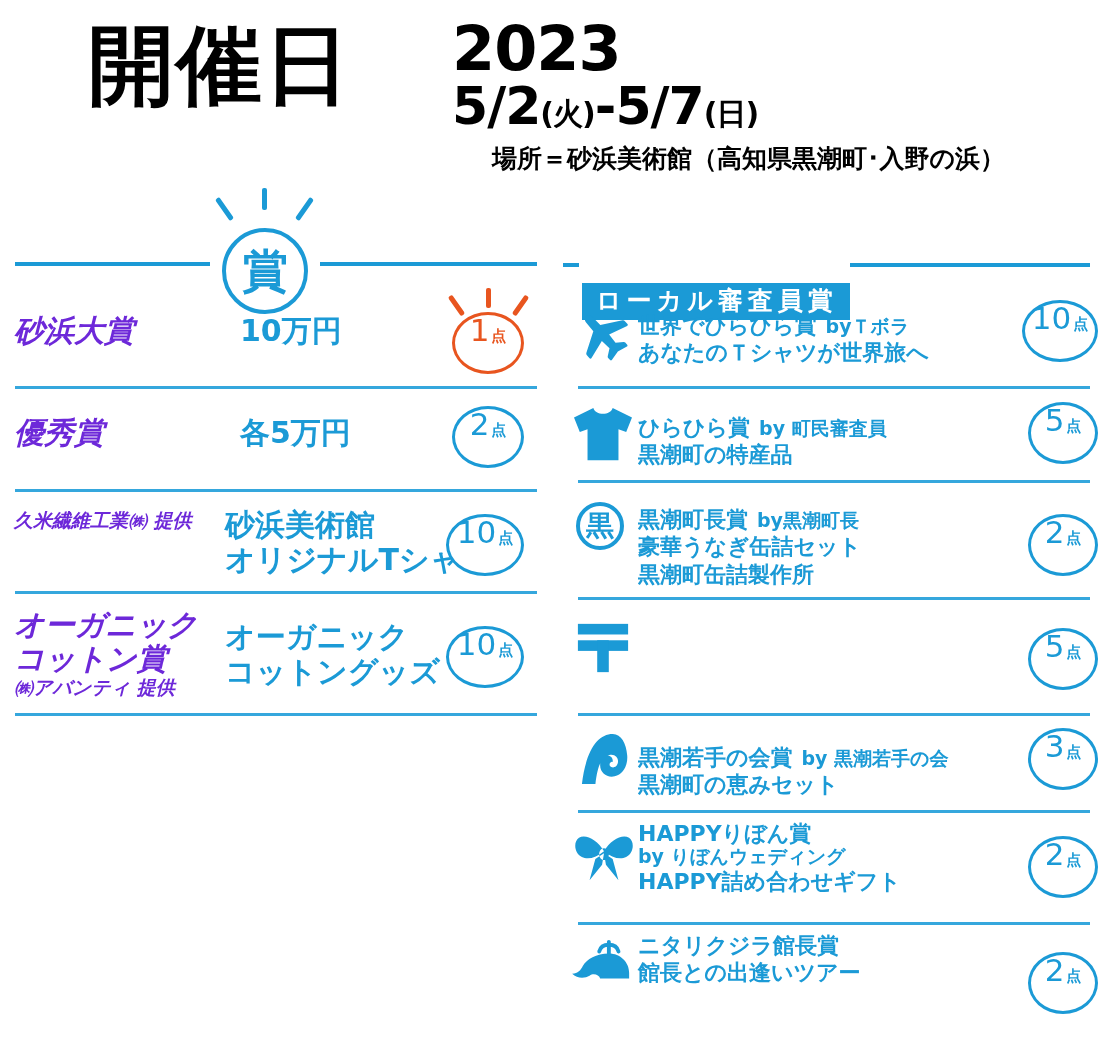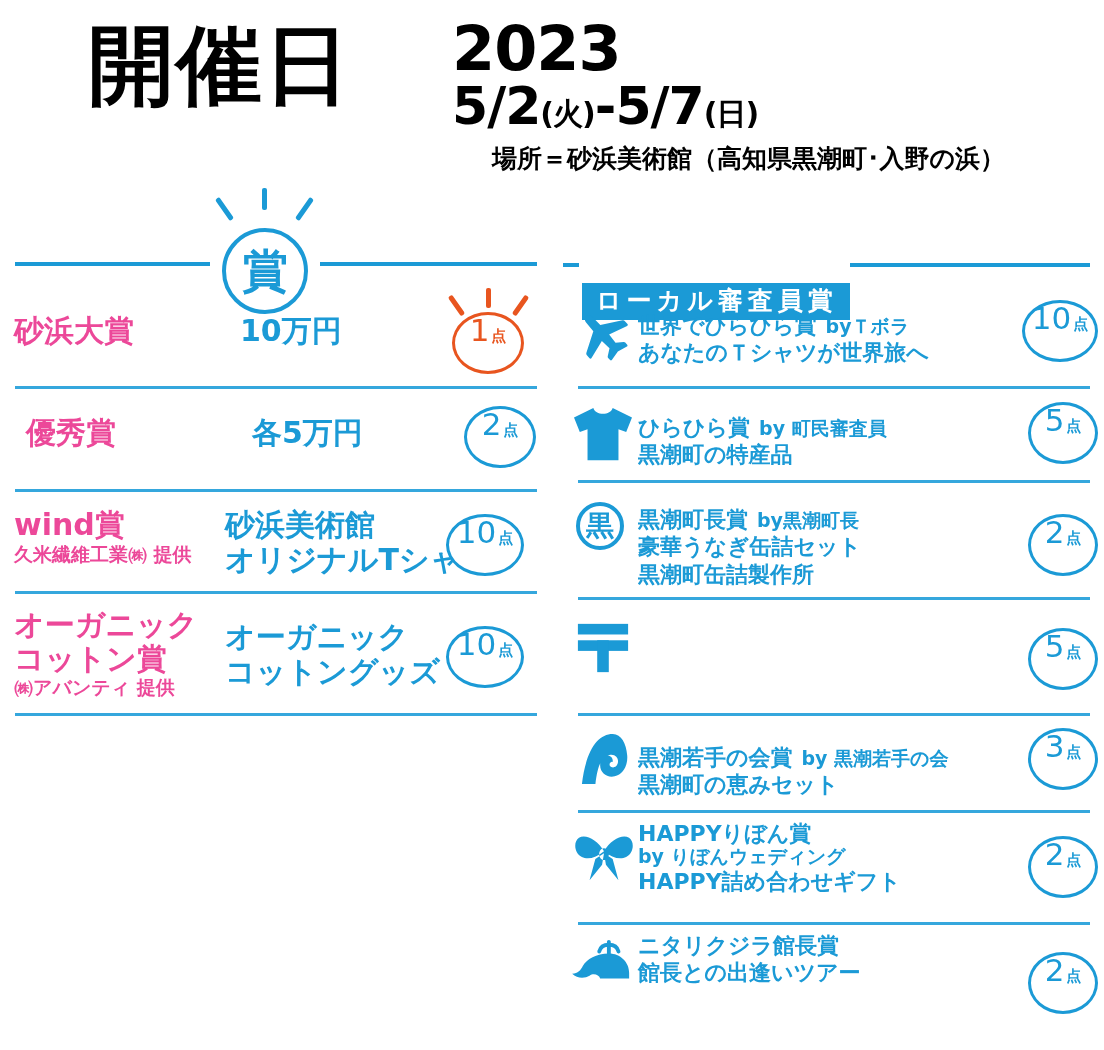--- a/index.html
+++ b/index.html
@@ -56,22 +56,23 @@
     font-size:46px;font-weight:700;color:#1b9ad6;line-height:1;
     font-family:"DejaVu Sans","Liberation Sans",sans-serif;
   }
   .rays{position:absolute;width:110px;height:52px;}
   .ray{position:absolute;background:#1b9ad6;border-radius:2px;}
 
   
   .lrow{position:absolute;left:0;width:540px;}
   .lname{
     position:absolute;left:14px;
-    color:#ec4899;font-weight:700;line-height:1.12;
-    font-family:"DejaVu Sans","Liberation Sans",sans-serif;
+    color:#6d28d9;font-weight:700;line-height:1.12;
+    font-family:"DejaVu Sans","Liberation Sans",sans-serif;
+    font-style:italic;
   }
   .lname .big{font-size:30px;display:block;white-space:nowrap;}
   .lname .sub{font-size:19px;display:block;white-space:nowrap;margin-top:2px;}
   .lprize{
     position:absolute;
     color:#1b9ad6;font-weight:700;line-height:1.15;
     font-family:"DejaVu Sans","Liberation Sans",sans-serif;
     font-size:30px;
   }
   .lprize span{display:block;white-space:nowrap;}
@@ -158,38 +159,37 @@
         <div class="ray" style="left:63px;top:6px;width:5px;height:23px;background:#e8551f;transform:rotate(35deg);"></div>
       </div>
       <div class="pbadge orange" style="left:452px;top:12px;width:72px;height:62px;">
         <span class="num">1</span>
         <span class="ten">点</span>
       </div>
     </div>
 
     <div class="rule thin" style="left:15px;top:386px;width:522px;"></div>
 
-    <div class="lrow" style="top:398px;height:88px;margin-left:12px;">
+    <div class="lrow" style="top:398px;height:88px;">
       <div class="lname" style="top:18px;">
         <span class="big">優秀賞</span>
       </div>
       <div class="lprize" style="left:240px;top:18px;">
         <span>各5万円</span>
       </div>
       <div class="pbadge" style="left:452px;top:8px;width:72px;height:62px;">
         <span class="num">2</span>
         <span class="ten">点</span>
       </div>
     </div>
 
     <div class="rule thin" style="left:15px;top:489px;width:522px;"></div>
 
     <div class="lrow" style="top:500px;height:92px;">
       <div class="lname" style="top:8px;">
-        <span class="big">wind賞</span>
         <span class="sub">久米繊維工業㈱ 提供</span>
       </div>
       <div class="lprize" style="left:225px;top:8px;">
         <span>砂浜美術館</span>
         <span>オリジナルTシャツ</span>
       </div>
       <div class="pbadge" style="left:446px;top:14px;width:78px;height:62px;">
         <span class="num">10</span>
         <span class="ten">点</span>
       </div>

